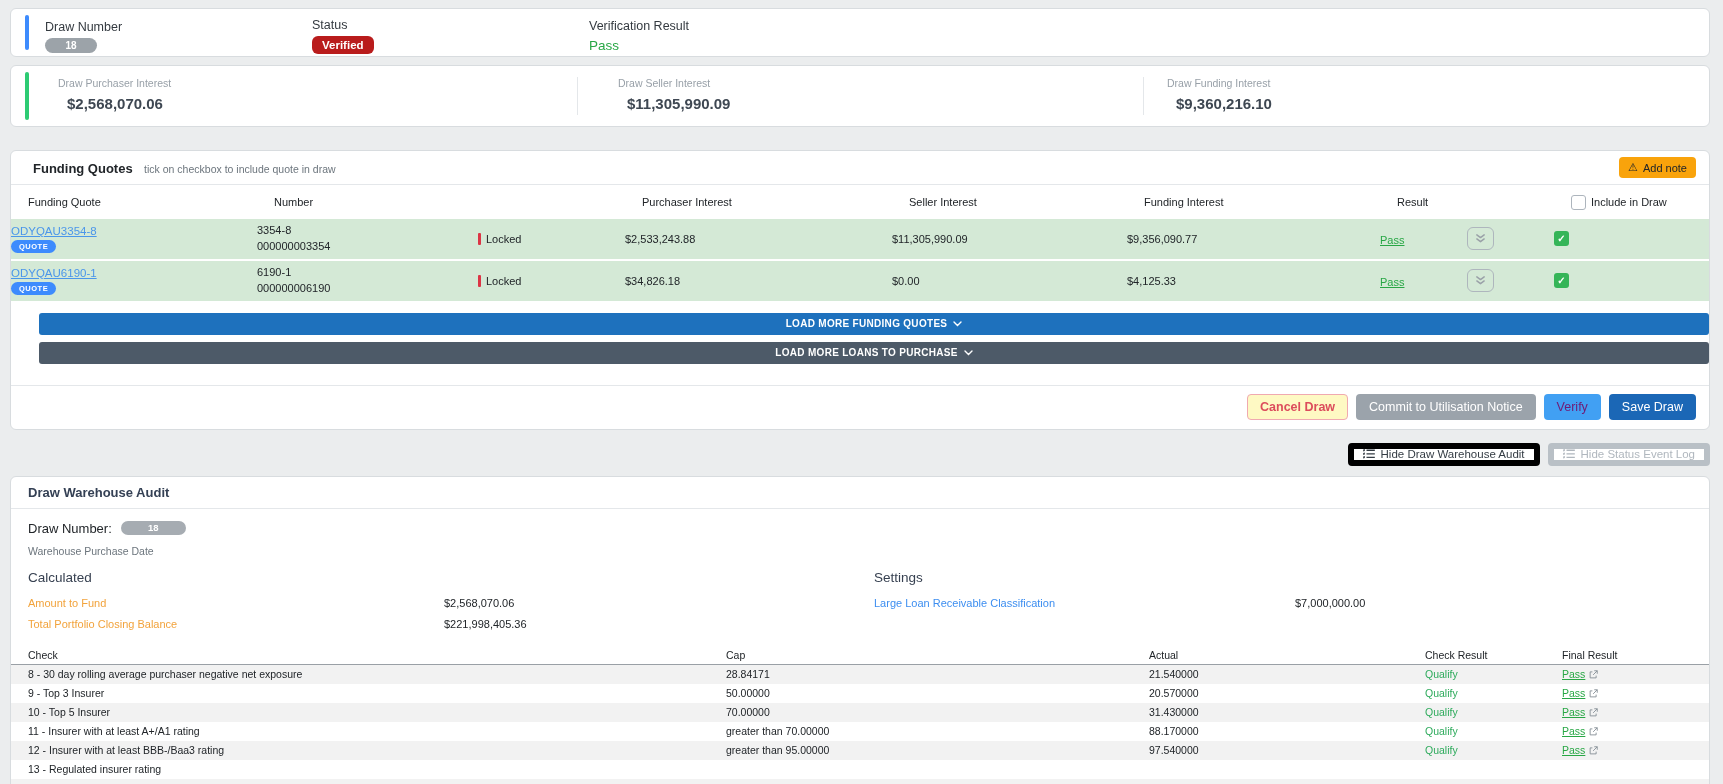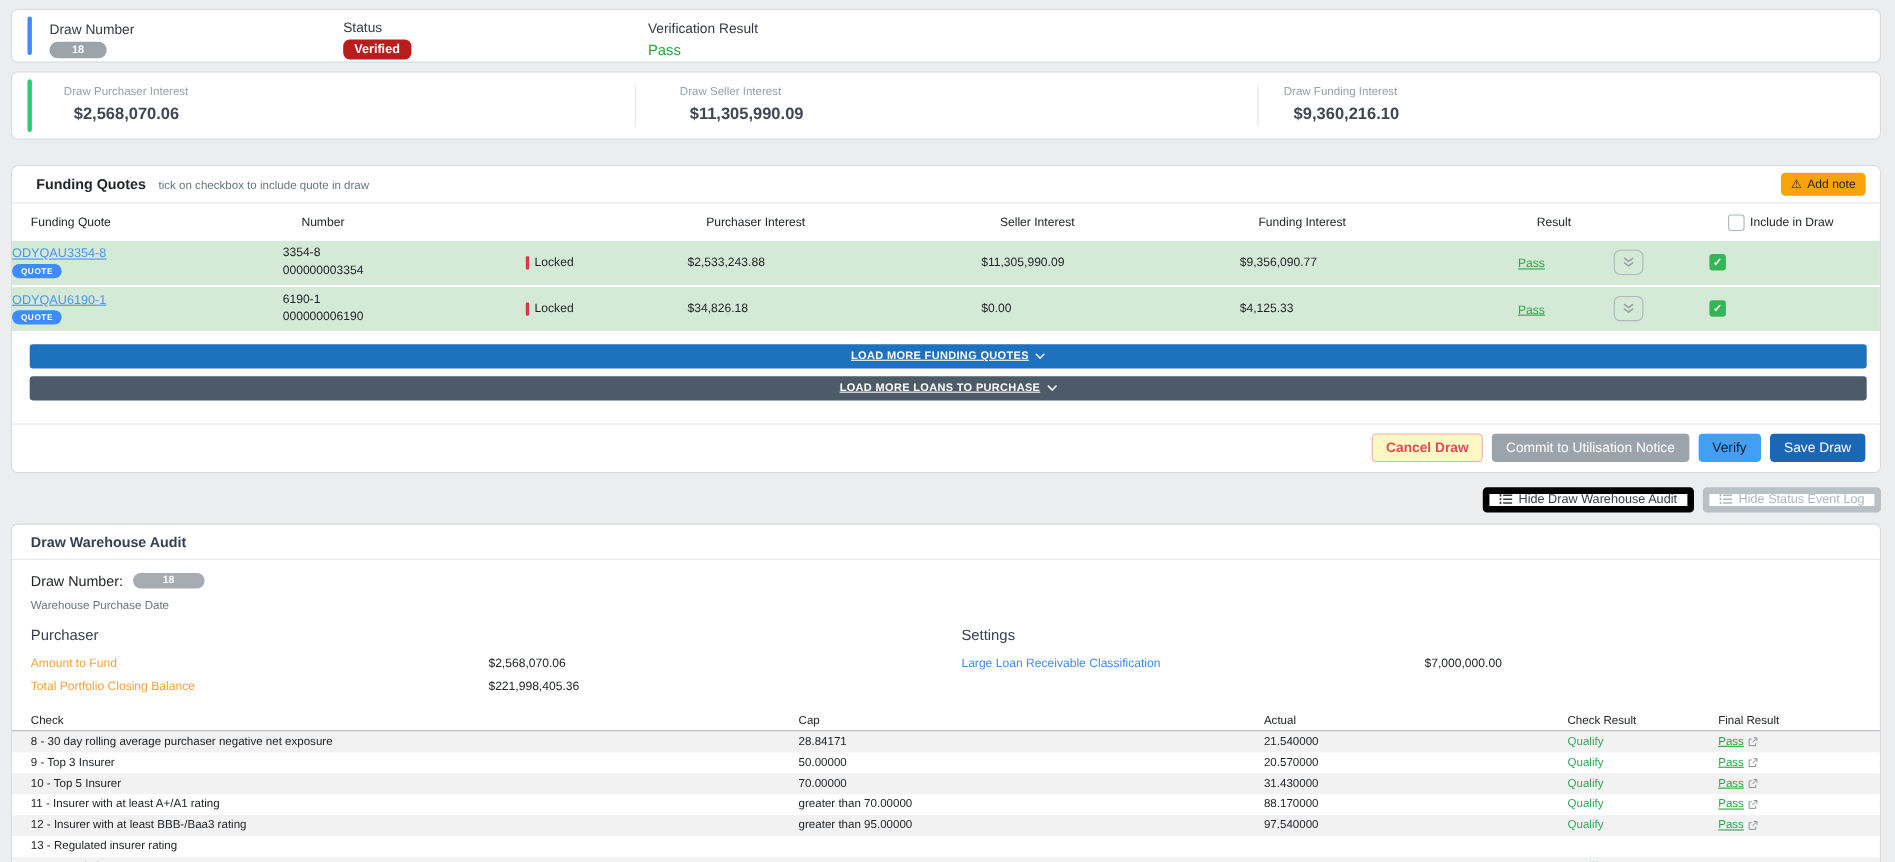--- a/index.html
+++ b/index.html
@@ -58,32 +58,32 @@
   .lock-cell { display: flex; align-items: center; gap: 5px; font-size: 11px; }
   .lock-bar { width: 3px; height: 12px; background: #dc3545; border-radius: 1px; }
   .money-cell { font-size: 11px; }
   .result-link { font-size: 11px; color: #28a745; text-decoration: underline; cursor: pointer; }
   .chev-btn { width: 27px; height: 23px; border: 1px solid #aeb6bd; border-radius: 6px;
               background: transparent; display: flex; align-items: center; justify-content: center; cursor: pointer; }
   .checkbox { width: 15px; height: 15px; border-radius: 3px; display: flex; align-items: center;
               justify-content: center; cursor: pointer; }
   .checkbox.unchecked { background: #fff; border: 1px solid #adb5bd; }
   .checkbox.checked { background: #35b558; color: #fff; font-size: 10px; font-weight: bold; }
-  .load-more { margin: 0 16px; height: 22px; border: none; border-radius: 3px; width: calc(100% - 28px);
+  .load-more { margin: 0 28px; height: 22px; border: none; border-radius: 3px; width: calc(100% - 28px);
                color: #fff; font-size: 10px; font-weight: bold; letter-spacing: .3px; cursor: pointer;
-               display: flex; align-items: center; justify-content: center; gap: 6px; font-family: inherit; text-decoration: underline; }
+               display: flex; align-items: center; justify-content: center; gap: 6px; font-family: inherit; }
   .load-more.blue { background: #1e71bd; margin-top: 10px; }
   .load-more.dark { background: #4d5a68; margin-top: 7px; }
   .fq-footer { margin-top: 21px; border-top: 1px solid #e4e7ea; padding: 8px 13px 9px;
                display: flex; justify-content: flex-end; gap: 8px; }
   .act-btn { height: 26px; border-radius: 4px; font-size: 12.5px; padding: 0 12px; cursor: pointer;
              border: 1px solid transparent; font-family: inherit; }
   .act-btn.cancel { background: #fef9c3; border-color: #f0a9b0; color: #dc4c5c; font-weight: bold; }
   .act-btn.commit { background: #9ba3ab; color: #fff; }
-  .act-btn.verify { background: #41a0f3; color: #0f172a; }
+  .act-btn.verify { background: #41a0f3; color: #701a75; }
   .act-btn.save { background: #1b67b6; color: #fff; }
 
   
   .toggles-row { display: flex; justify-content: flex-end; gap: 8px; margin-bottom: 10px; }
   .toggle-btn { height: 23px; background: #fff; border: 6px solid #000000; border-radius: 4px;
                 font-size: 11.5px; color: #343c44; padding: 0 9px; display: flex; align-items: center;
                 gap: 6px; cursor: pointer; font-family: inherit; }
   .toggle-btn.disabled { border-color: #b9c0c6; color: #b0b7be; cursor: default; }
 
   
@@ -293,21 +293,21 @@
 <div class="card audit-card">
   <div class="audit-header">Draw Warehouse Audit</div>
   <div class="audit-body">
     <div class="dn-row">
       <span class="dn-label">Draw Number:</span>
       <span class="pill-18-lg">18</span>
     </div>
     <div class="wpd">Warehouse Purchase Date</div>
 
     <div class="info-grid">
-      <div class="info-heading">Purchaser</div>
+      <div class="info-heading">Calculated</div>
       <div></div>
       <div class="info-heading">Settings</div>
       <div></div>
 
       <div><a class="orange-link">Amount to Fund</a></div>
       <div class="info-value">$2,568,070.06</div>
       <div><a class="blue-link">Large Loan Receivable Classification</a></div>
       <div class="info-value">$7,000,000.00</div>
 
       <div><a class="orange-link">Total Portfolio Closing Balance</a></div>

